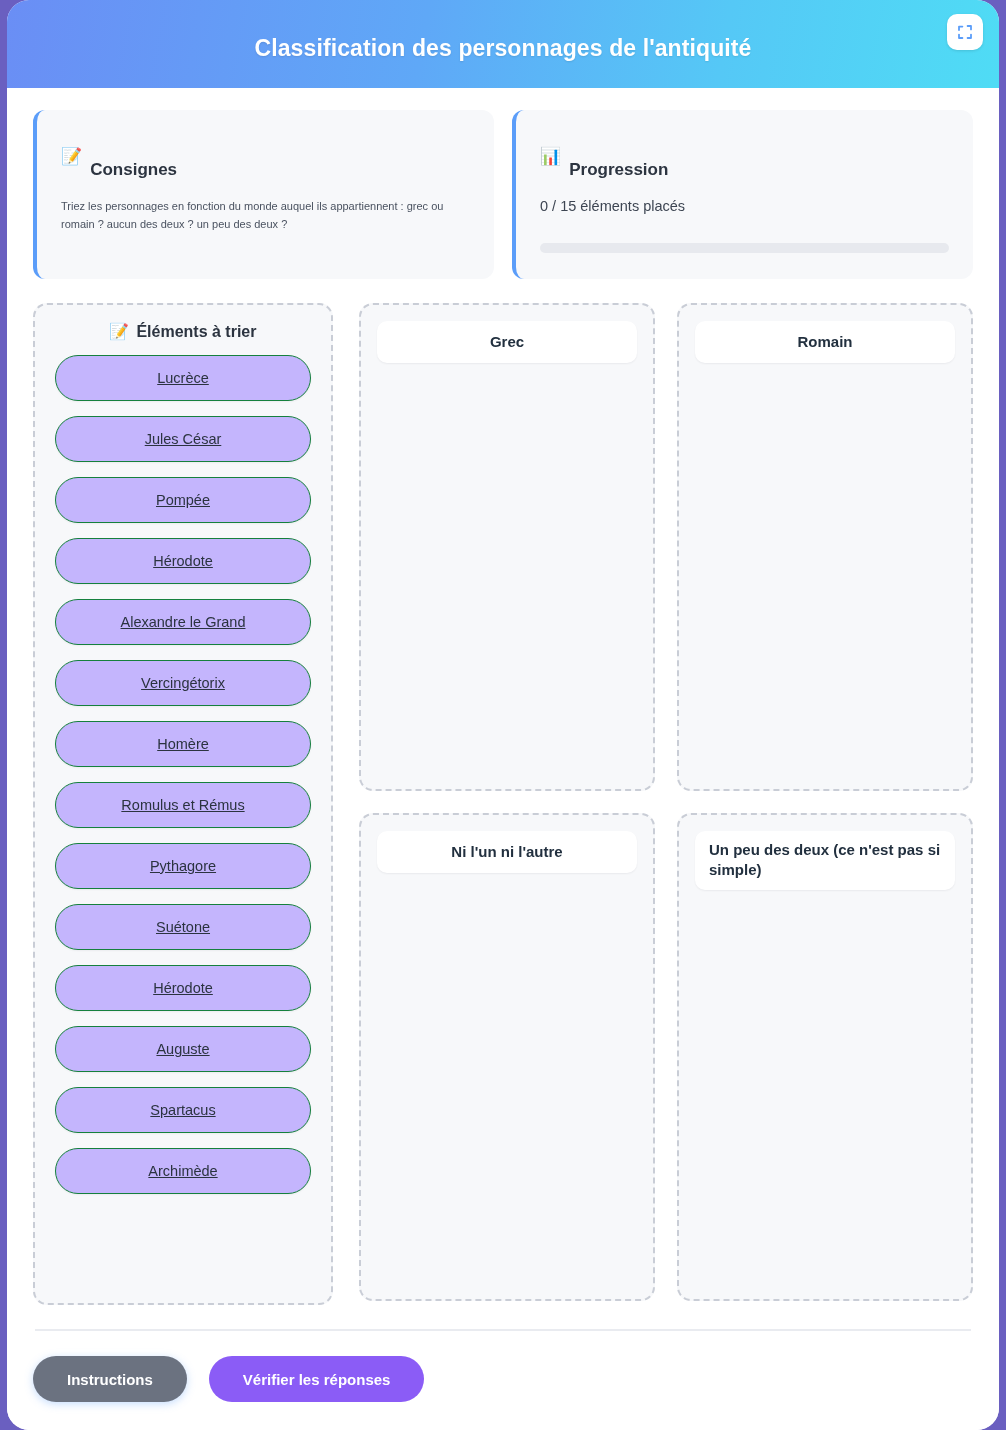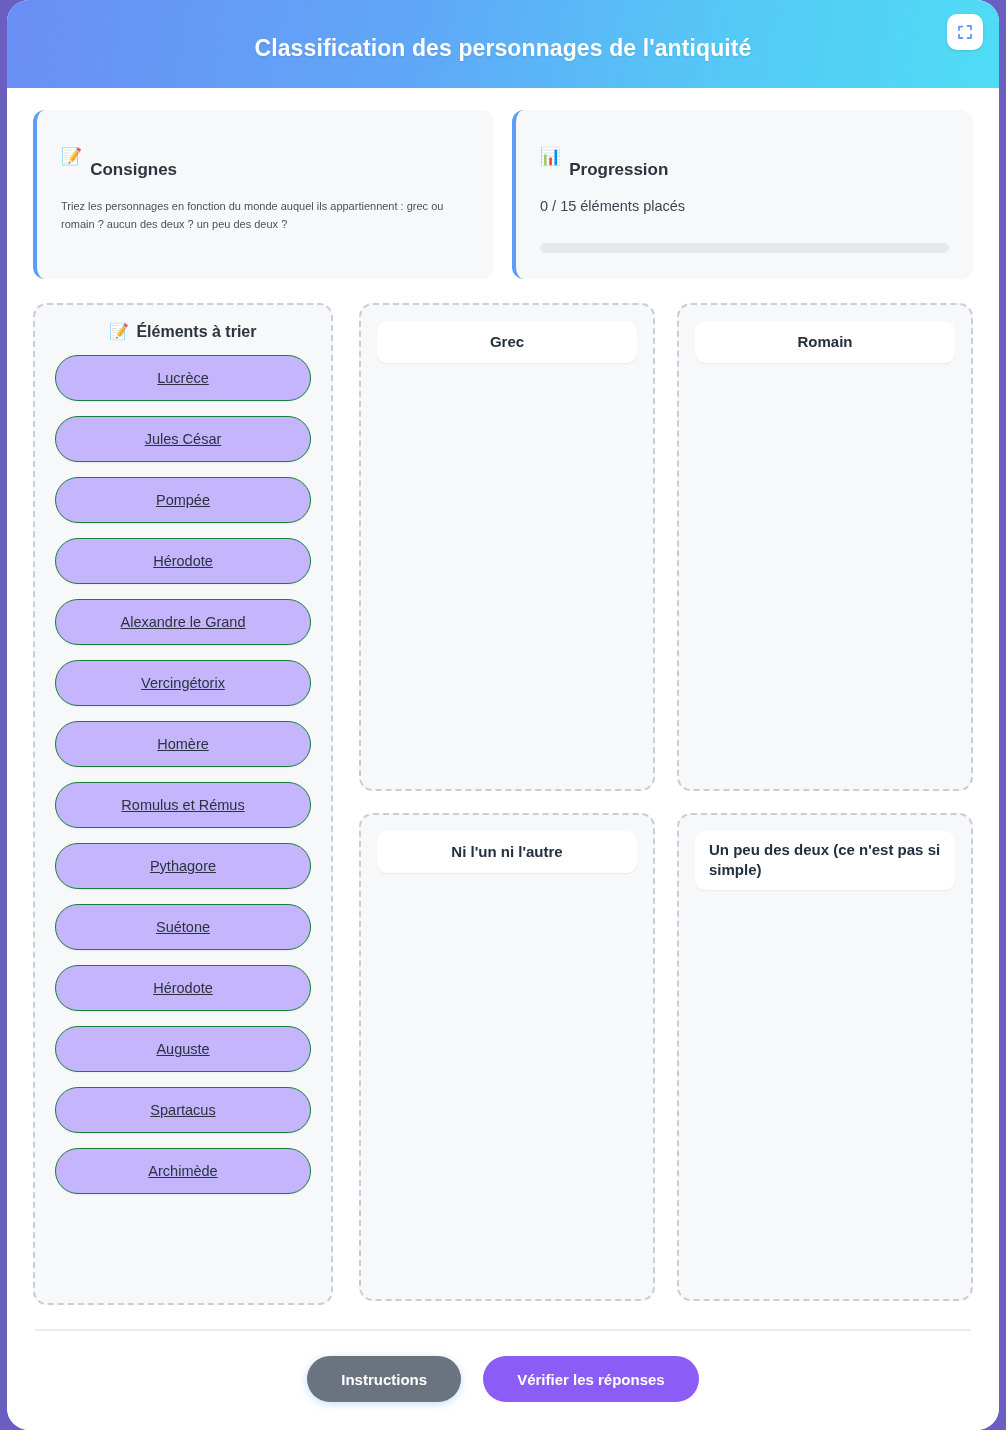--- a/index.html
+++ b/index.html
@@ -224,21 +224,21 @@
     background: #ffffff;
   }
   .footer-divider {
     height: 2px;
     background: #e9ebf0;
     margin: 18px 2px 0 2px;
   }
   .footer-actions {
     display: flex;
     align-items: center;
-    justify-content: center;
+    justify-content: flex-start;
     gap: 22px;
     padding: 25px 0 28px 0;
   }
 
   .btn {
     border: none;
     border-radius: 24px;
     height: 46px;
     padding: 0 34px;
     font-size: 15px;

